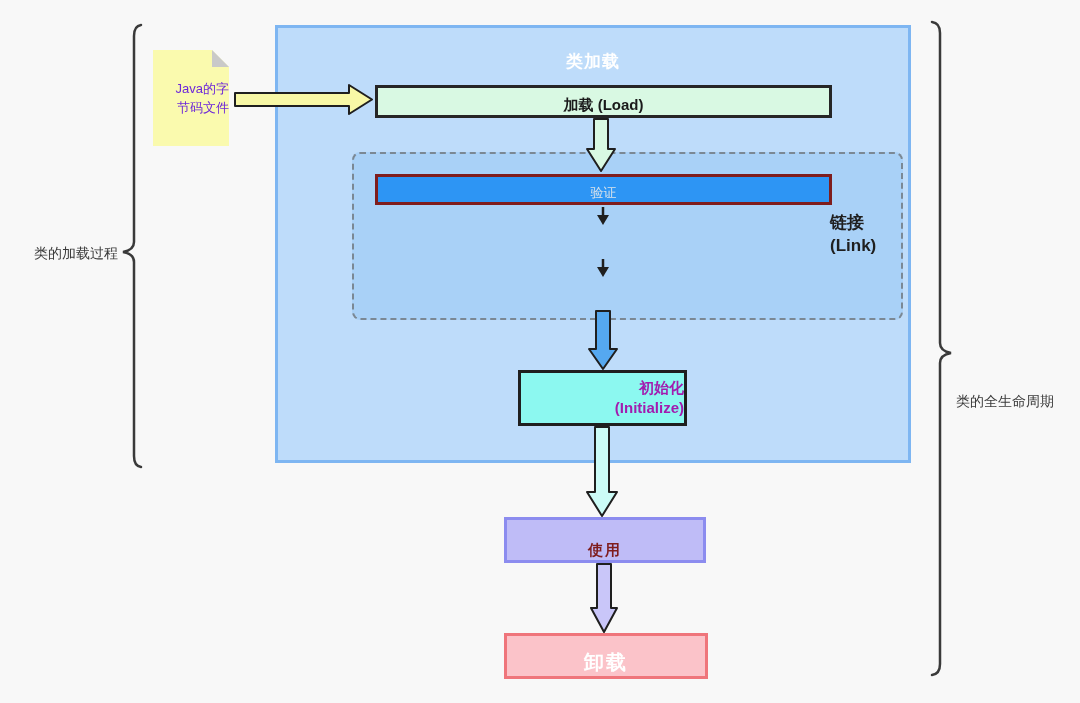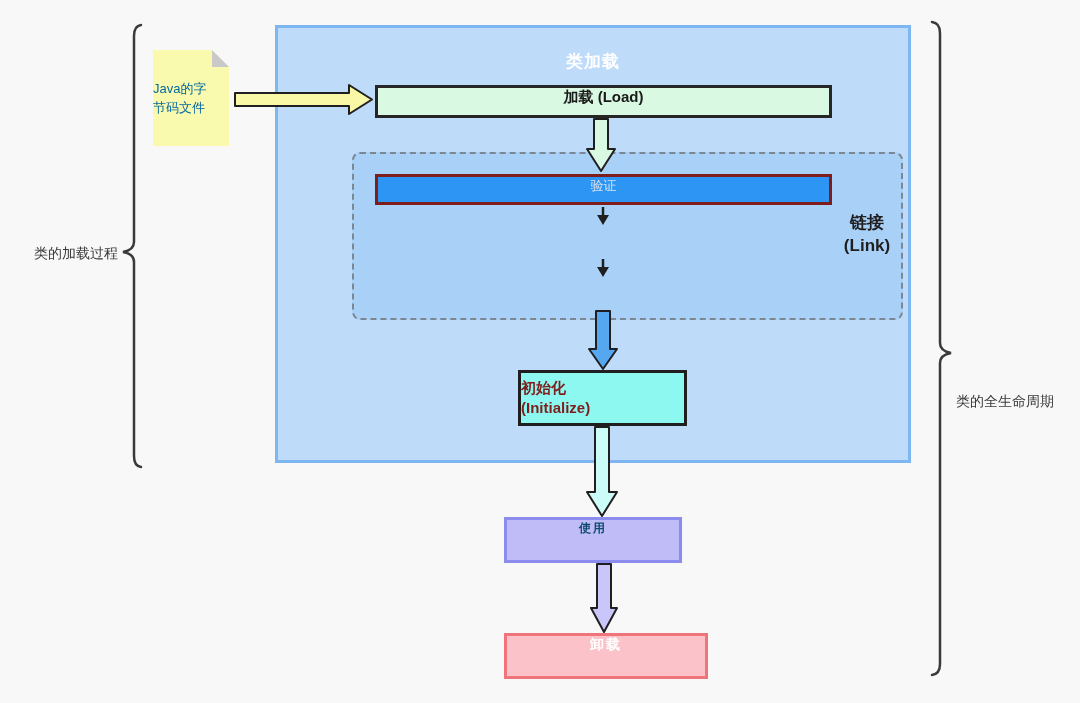--- a/index.html
+++ b/index.html
@@ -16,42 +16,42 @@
   body{font-family:"Liberation Sans","DejaVu Sans",sans-serif;}
   .stage{position:relative;width:1080px;height:703px;background:#F8F8F8;overflow:hidden;}
 
   .container{position:absolute;left:275px;top:25px;width:636px;height:438px;
     background:var(--container-fill);border:3px solid var(--container-border);}
   .container-title{position:absolute;left:275px;top:50px;width:636px;text-align:center;
     font-size:17px;font-weight:bold;color:#FFFFFF;letter-spacing:1px;}
 
   .note{position:absolute;left:153px;top:50px;width:76px;height:96px;background:var(--note-fill);
     clip-path:polygon(0 0,calc(100% - 17px) 0,100% 17px,100% 100%,0 100%);
-    display:flex;flex-direction:column;justify-content:center;align-items:flex-start;
-    font-size:13px;color:#0369a1;line-height:1.5;}
+    display:flex;flex-direction:column;justify-content:center;align-items:flex-end;
+    font-size:13px;color:#6d28d9;line-height:1.5;}
   .note-fold{position:absolute;left:212px;top:50px;width:17px;height:17px;background:#C9C9C9;
     clip-path:polygon(0 0,100% 100%,0 100%);}
 
-  .box{position:absolute;display:flex;align-items:flex-start;justify-content:center;text-align:center;}
+  .box{position:absolute;display:flex;align-items:flex-end;justify-content:center;text-align:center;}
   .load-box{left:375px;top:85px;width:457px;height:33px;background:var(--load-fill);
     border:3px solid #262626;font-size:15px;font-weight:bold;color:#1a1a1a;}
   .link-box{position:absolute;left:352px;top:152px;width:551px;height:168px;
     background:var(--link-fill);border:2px dashed #7B8894;border-radius:8px;}
   .step{left:375px;width:457px;height:31px;background:var(--step-fill);
     border:3px solid #7f1d1d;font-size:13px;color:#D9E2EA;}
   .step-1{top:174px;} .step-2{top:226px;} .step-3{top:278px;}
-  .link-label{position:absolute;left:830px;top:212px;width:74px;text-align:center;
+  .link-label{position:absolute;left:830px;top:212px;width:74px;text-align:left;
     font-size:17px;font-weight:bold;color:#1F1F1F;line-height:1.35;}
   .init-box{left:518px;top:370px;width:169px;height:56px;background:var(--init-fill);
-    border:3px solid #1F1F1F;font-size:15px;font-weight:bold;color:#7f1d1d;line-height:1.35;
+    border:3px solid #1F1F1F;font-size:15px;font-weight:bold;color:#a21caf;line-height:1.35;
     flex-direction:column;}
-  .use-box{left:504px;top:517px;width:178px;height:46px;background:var(--use-fill);
-    border:3px solid var(--use-border);font-size:12px;font-weight:bold;color:#0c4a6e;letter-spacing:2px;}
+  .use-box{left:504px;top:517px;width:202px;height:46px;background:var(--use-fill);
+    border:3px solid var(--use-border);font-size:15px;font-weight:bold;color:#7f1d1d;letter-spacing:2px;}
   .unload-box{left:504px;top:633px;width:204px;height:46px;background:var(--unload-fill);
-    border:3px solid var(--unload-border);font-size:14px;font-weight:bold;color:#FFFFFF;letter-spacing:2px;}
+    border:3px solid var(--unload-border);font-size:20px;font-weight:bold;color:#FFFFFF;letter-spacing:2px;}
 
   .overlay{position:absolute;left:0;top:0;width:1080px;height:703px;pointer-events:none;}
   .arrow{stroke:#1F1F1F;stroke-width:2;stroke-linejoin:round;}
   .arrow-yellow{fill:var(--yellow-arrow);}
   .arrow-mint{fill:var(--load-fill);}
   .arrow-blue{fill:var(--blue-arrow);}
   .arrow-cyan{fill:var(--cyan-arrow);}
   .arrow-lavender{fill:var(--lavender-arrow);}
   .arrow-small{fill:#1F1F1F;stroke:none;}
   .small-line{stroke:#1F1F1F;stroke-width:2.5;}

